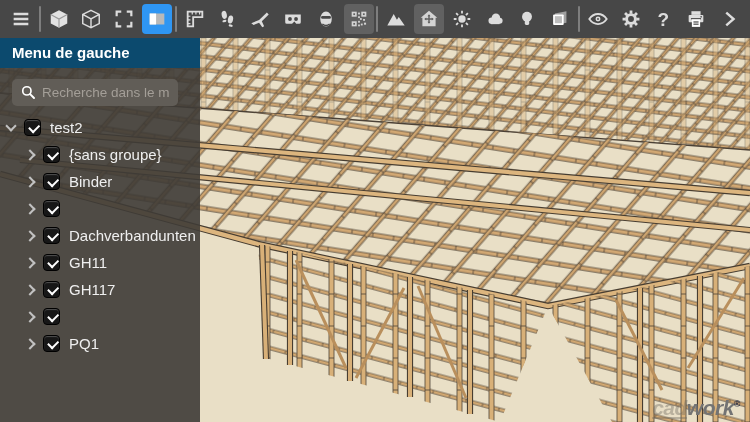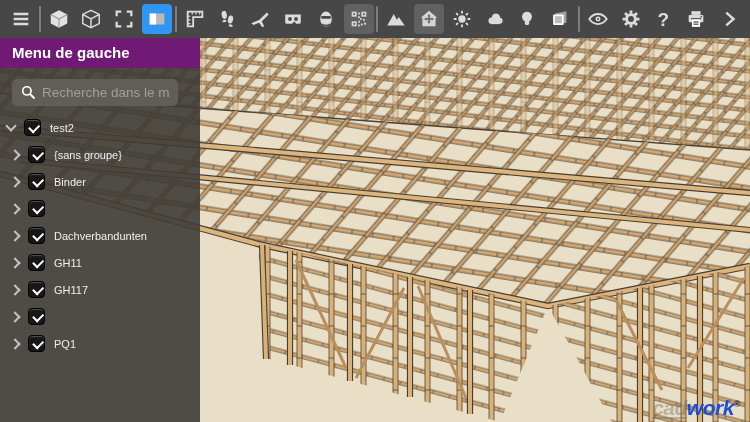--- a/index.html
+++ b/index.html
@@ -4,50 +4,50 @@
 <style>
   * { box-sizing: border-box; margin: 0; padding: 0; }
   html,body { width:750px; height:422px; overflow:hidden; }
   body { font-family:"Liberation Sans", sans-serif; background:#e9dfc6; position:relative; }
 
   
   .scene { position:absolute; left:0; top:38px; width:750px; height:384px; background:#e9dfc6; }
   .scene svg { display:block; width:100%; height:100%; }
   .watermark { position:absolute; right:10px; bottom:2px; font-size:21px; font-style:italic; font-weight:bold; letter-spacing:-0.5px; user-select:none; }
   .watermark .wm-cad { color:rgba(110,105,95,0.40);text-decoration:underline; }
-  .watermark .wm-work { color:#1d4ed8; }
+  .watermark .wm-work { color:#737373; }
   .watermark .wm-reg { font-size:9px; color:#1d2340; vertical-align:super; font-style:normal; }
 
   
   .toolbar { position:absolute; top:0; left:0; width:750px; height:38px; background:#474747;
              display:flex; align-items:center; justify-content:space-between; padding:0 6px; z-index:30; }
   .tb-btn { width:30px; height:30px; flex:0 0 auto; border:none; background:transparent; border-radius:4px;
             display:flex; align-items:center; justify-content:center; color:#dcdcdc; cursor:pointer; }
   .tb-btn svg { width:22px; height:22px; }
   .tb-btn.active-blue { background:#2f96f3; }
   .tb-btn.active-gray { background:#616161; }
   .tb-sep { width:2px; height:26px; background:#7e7e7e; border-radius:1px; flex:0 0 auto; }
   .help-glyph { font-size:19px; font-weight:bold; color:#dcdcdc; line-height:1; }
 
   
   .sidebar { position:absolute; left:0; top:38px; width:200px; height:384px;
              background:rgba(62,59,54,0.90); z-index:20; overflow:hidden; }
-  .sb-header { height:30px; background:#701a75; color:#fff; font-weight:bold; font-size:15px;
+  .sb-header { height:30px; background:#0c4a6e; color:#fff; font-weight:bold; font-size:15px;
                line-height:30px; padding-left:12px; }
   .searchbox { position:relative; margin:11px 10px 8px 12px; }
   .searchbox input { width:166px; height:27px; background:#615d57; border:none; border-radius:5px;
                      color:#e9e9e9; font-size:13.5px; padding:0 8px 0 30px; outline:none;
                      font-family:"Liberation Sans", sans-serif; }
   .searchbox input::placeholder { color:#a49f98; }
   .searchbox svg { position:absolute; left:7px; top:4px; width:18px; height:18px; }
 
   .tree { list-style:none; margin-top:8px; }
-  .tree li { display:flex; align-items:center; height:27px; color:#efefef; font-size:11px; }
+  .tree li { display:flex; align-items:center; height:27px; color:#efefef; font-size:15px; }
   .tree li.lvl0 { padding-left:7px; }
-  .tree li.lvl1 { padding-left:11px; }
+  .tree li.lvl1 { padding-left:26px; }
   .chev { width:8px; height:8px; border-right:2px solid #c2c2c2; border-bottom:2px solid #c2c2c2;
           flex:0 0 auto; margin-right:9px; transform:rotate(-45deg); cursor:pointer; }
   .chev.open { transform:rotate(45deg); margin-top:-4px; }
   .cbx { width:17px; height:17px; background:#171717; border:1px solid #000; border-radius:4px;
          flex:0 0 auto; margin-right:9px; position:relative; cursor:pointer;
          box-shadow: inset 0 1px 1px rgba(255,255,255,0.25); }
   .cbx::after { content:""; position:absolute; left:3.5px; top:3.5px; width:8px; height:4.5px;
                 border-left:2px solid #fff; border-bottom:2px solid #fff; transform:rotate(-45deg); }
   .lbl { white-space:nowrap; }
 </style>

